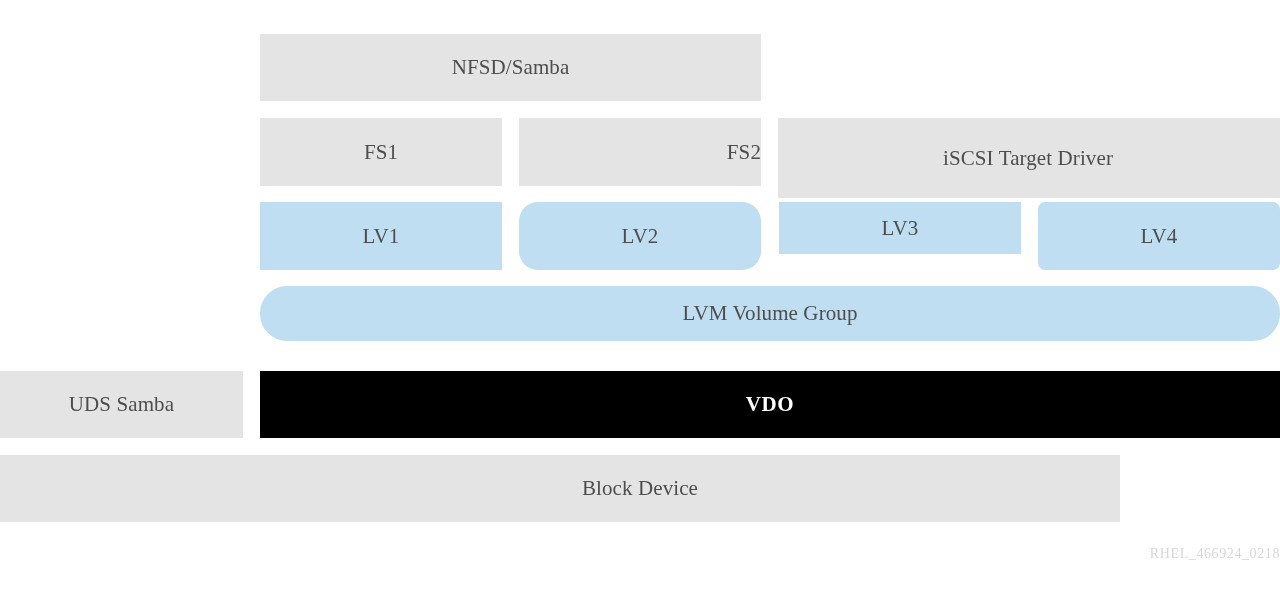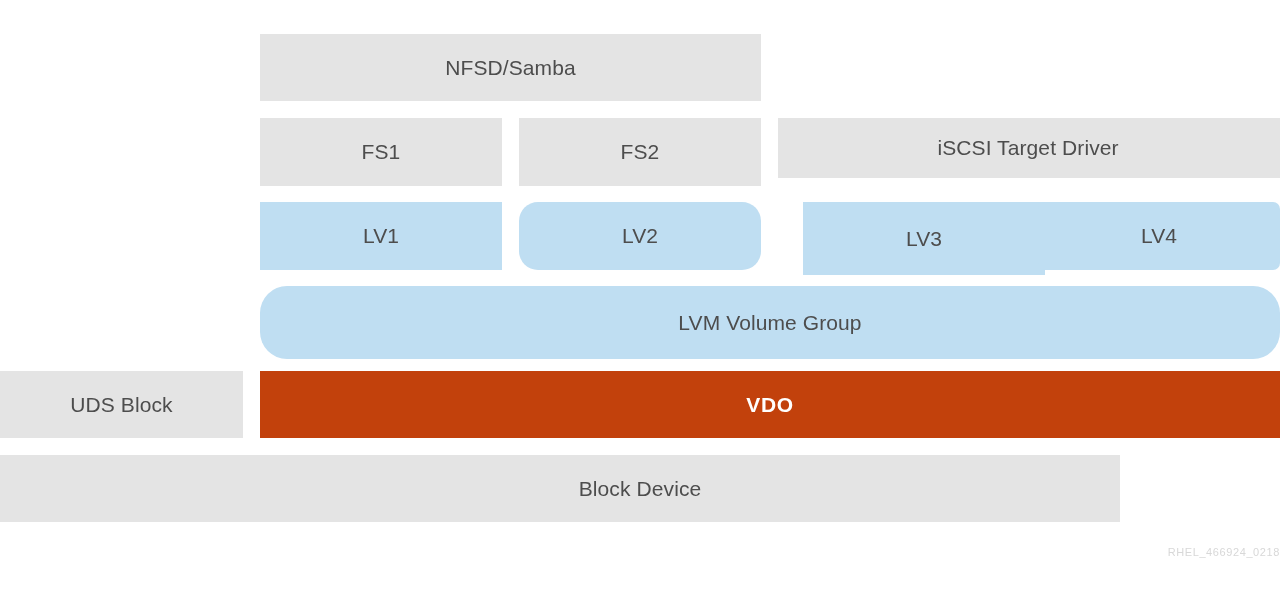--- a/index.html
+++ b/index.html
@@ -11,96 +11,97 @@
   body {
     font-family: "Liberation Sans", sans-serif;
     -webkit-font-smoothing: antialiased;
   }
   #diagram {
     position: relative;
     width: 1280px;
     height: 590px;
     background: #ffffff;
     overflow: hidden;
+    font-family: Liberation Serif, serif;
   }
   .box {
     position: absolute;
     box-sizing: border-box;
     display: flex;
     align-items: center;
     justify-content: center;
     font-size: 21px;
     letter-spacing: 0.1px;
     color: #4d4d4d;
     white-space: nowrap;
   }
   .box.gray  { background: #e4e4e4; }
   .box.light { background: #bfdef2; }
-  .box.solid { background: #c2410c; color: #ffffff; font-weight: bold; letter-spacing: 0.6px; }
+  .box.solid { background: #000000; color: #ffffff; font-weight: bold; letter-spacing: 0.6px; }
 
   .label-inner {
     pointer-events: none;
   }
   
   .box.anchor-label {
     justify-content: flex-start;
   }
   .box.anchor-label > .label-inner {
     position: absolute;
     transform: translateX(-50%);
   }
 
   #watermark {
     position: absolute;
     right: 0px;
     top: 546px;
-    font-size: 11px;
+    font-size: 14px;
     color: #d8d8d8;
     letter-spacing: 0.6px;
     white-space: nowrap;
   }
 </style>
 </head>
 <body>
 
 <div id="diagram">
 
   <div class="box gray" style="left:260px; top:34px; width:501px; height:67px;">
     <span class="label-inner">NFSD/Samba</span>
   </div>
 
   <div class="box gray" style="left:260px; top:118px; width:242px; height:68px;text-align:center;">
     <span class="label-inner">FS1</span>
   </div>
-  <div class="box gray" style="left:519px; top:118px; width:242px; height:68px;">
+  <div class="box gray" style="left:519px; top:118px; width:242px; height:68px;justify-content:flex-end;">
     <span class="label-inner">FS2</span>
   </div>
-  <div class="box gray anchor-label" style="left:778px; top:118px; width:502px; height:60px;padding-left:48px;">
+  <div class="box gray anchor-label" style="left:778px; top:118px; width:502px; height:80px;padding-left:48px;">
     <span class="label-inner" style="left:250px;">iSCSI Target Driver</span>
   </div>
 
   <div class="box light" style="left:260px; top:202px; width:242px; height:68px;text-align:center;">
     <span class="label-inner">LV1</span>
   </div>
   <div class="box light" style="left:519px; top:202px; width:242px; height:68px;border-radius:19px;">
     <span class="label-inner">LV2</span>
   </div>
-  <div class="box light" style="left:803px; top:202px; width:242px; height:73px;">
+  <div class="box light" style="left:779px; top:202px; width:242px; height:52px;">
     <span class="label-inner">LV3</span>
   </div>
   <div class="box light anchor-label" style="left:1038px; top:202px; width:242px; height:68px;border-radius:7px;">
     <span class="label-inner" style="left:121px;">LV4</span>
   </div>
 
-  <div class="box light anchor-label" style="left:260px; top:286px; width:1020px; height:73px;border-radius:27px;">
+  <div class="box light anchor-label" style="left:260px; top:286px; width:1020px; height:55px;border-radius:27px;">
     <span class="label-inner" style="left:510px;">LVM Volume Group</span>
   </div>
 
   <div class="box gray" style="left:0px; top:371px; width:243px; height:67px;">
-    <span class="label-inner">UDS Block</span>
+    <span class="label-inner">UDS Samba</span>
   </div>
   <div class="box solid anchor-label" style="left:260px; top:371px; width:1020px; height:67px;">
     <span class="label-inner" style="left:510px;">VDO</span>
   </div>
 
   <div class="box gray anchor-label" style="left:0px; top:455px; width:1120px; height:67px;">
     <span class="label-inner" style="left:640px;">Block Device</span>
   </div>
 
   <div id="watermark">RHEL_466924_0218</div>

